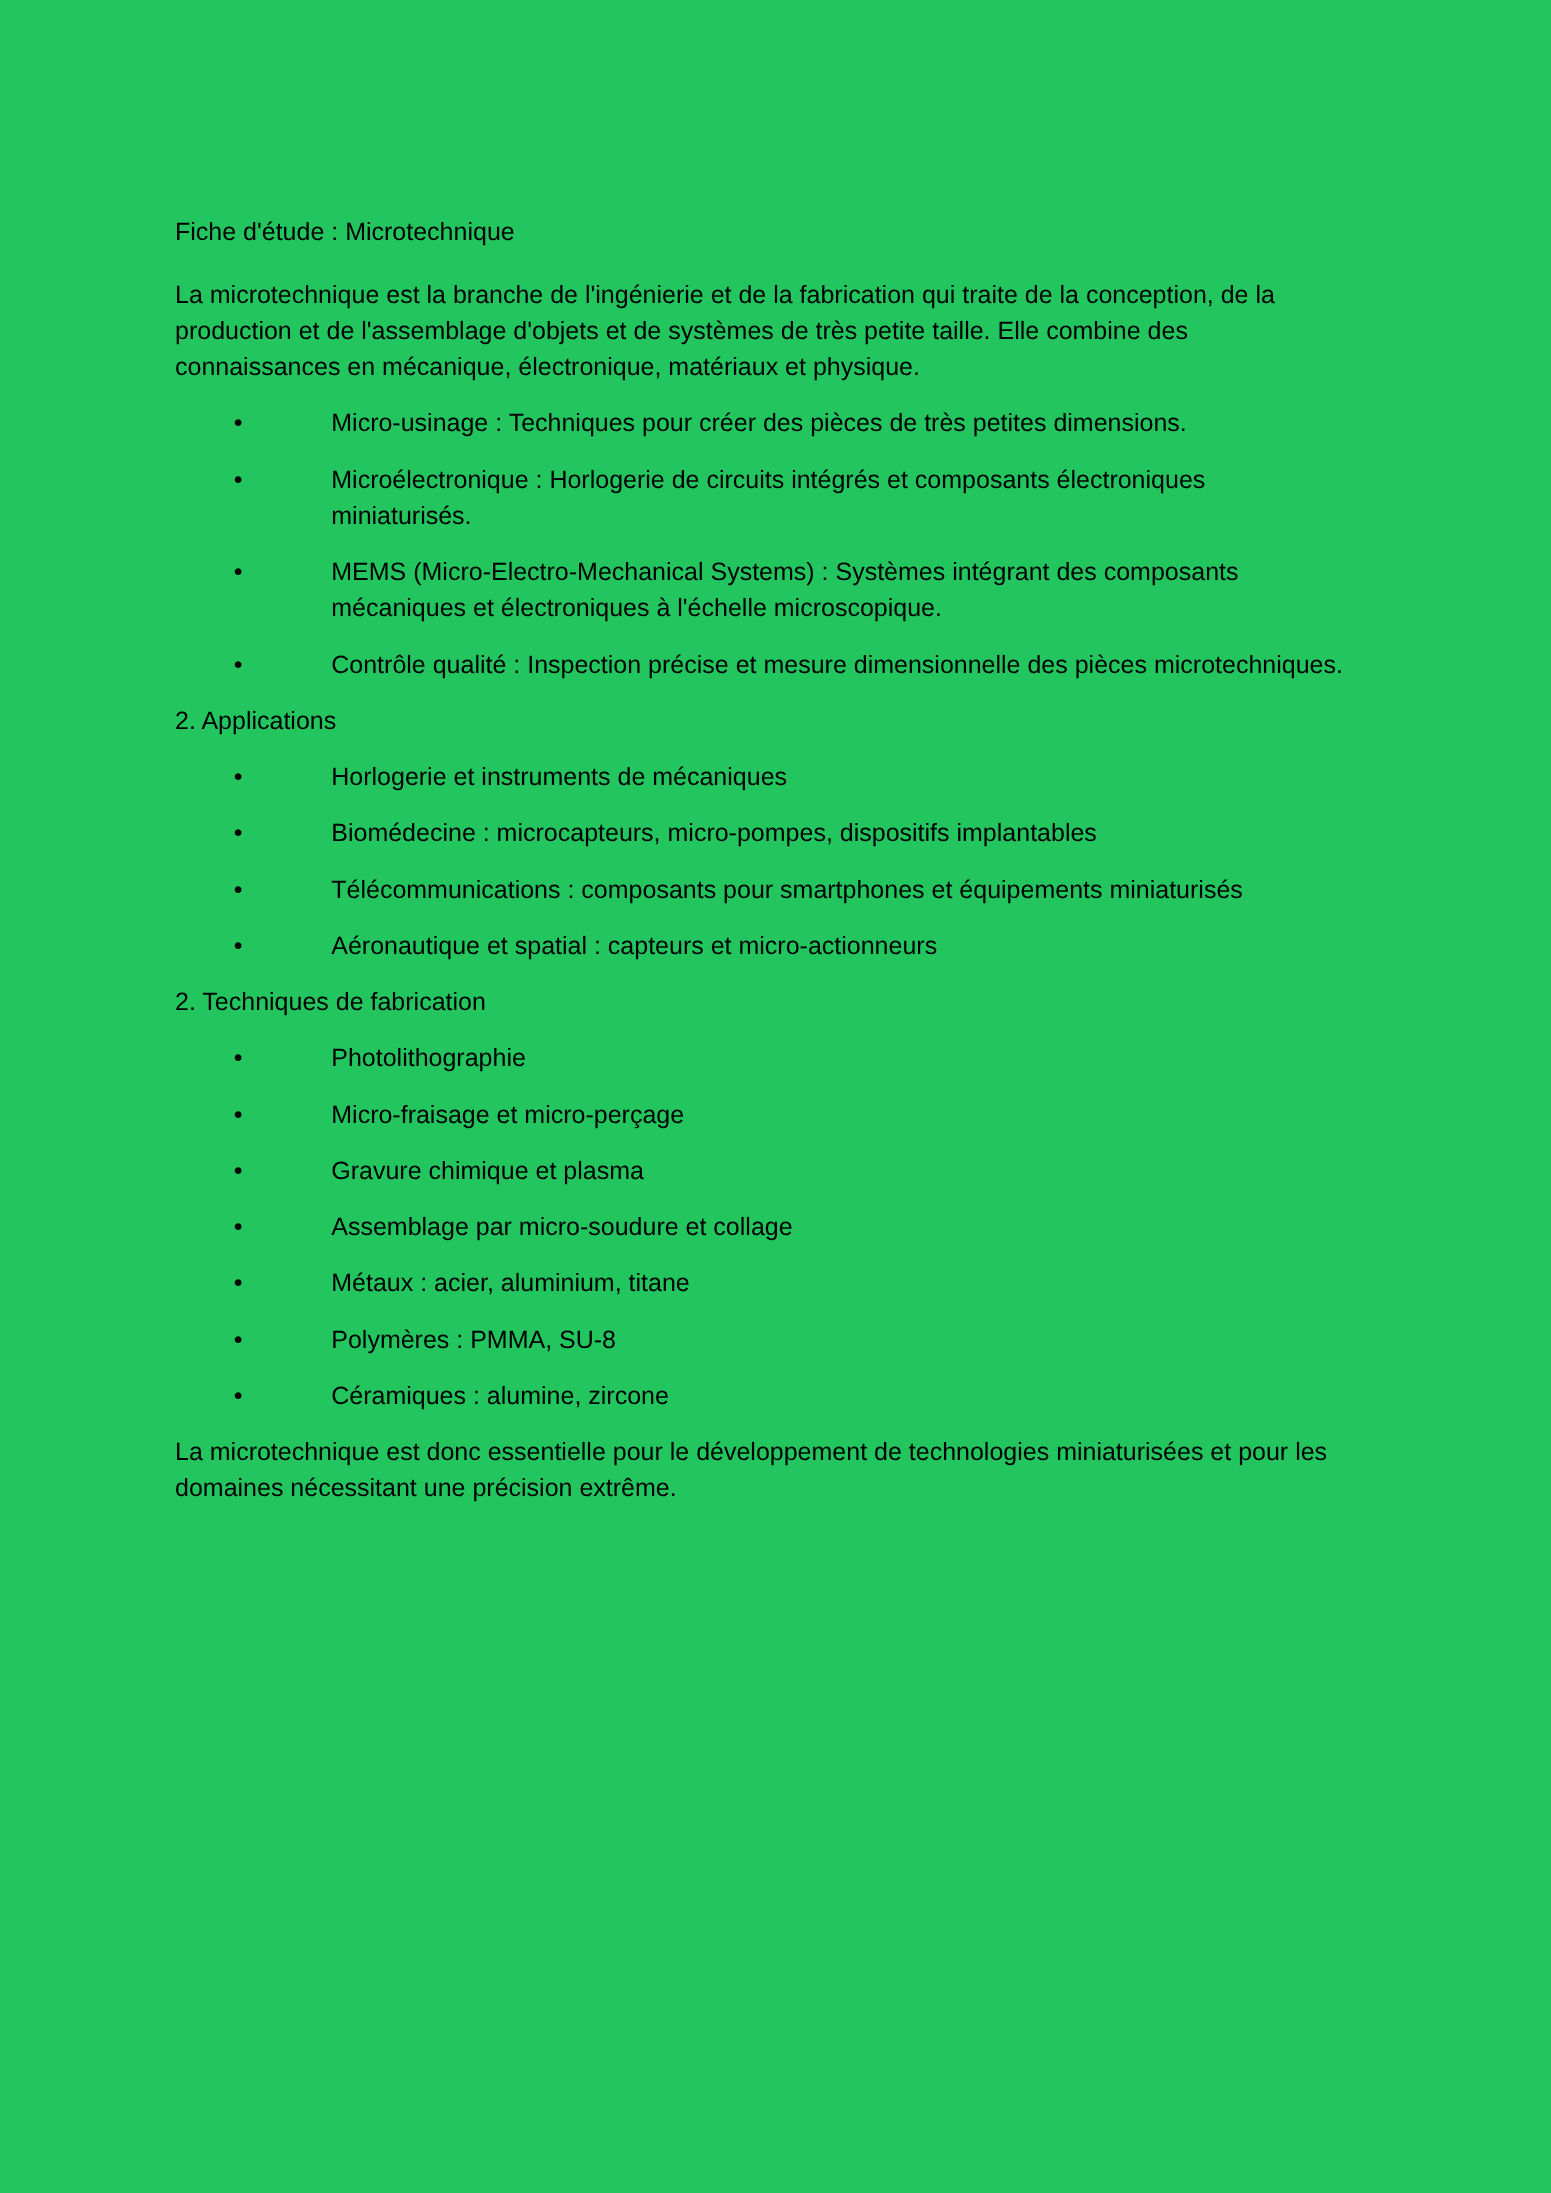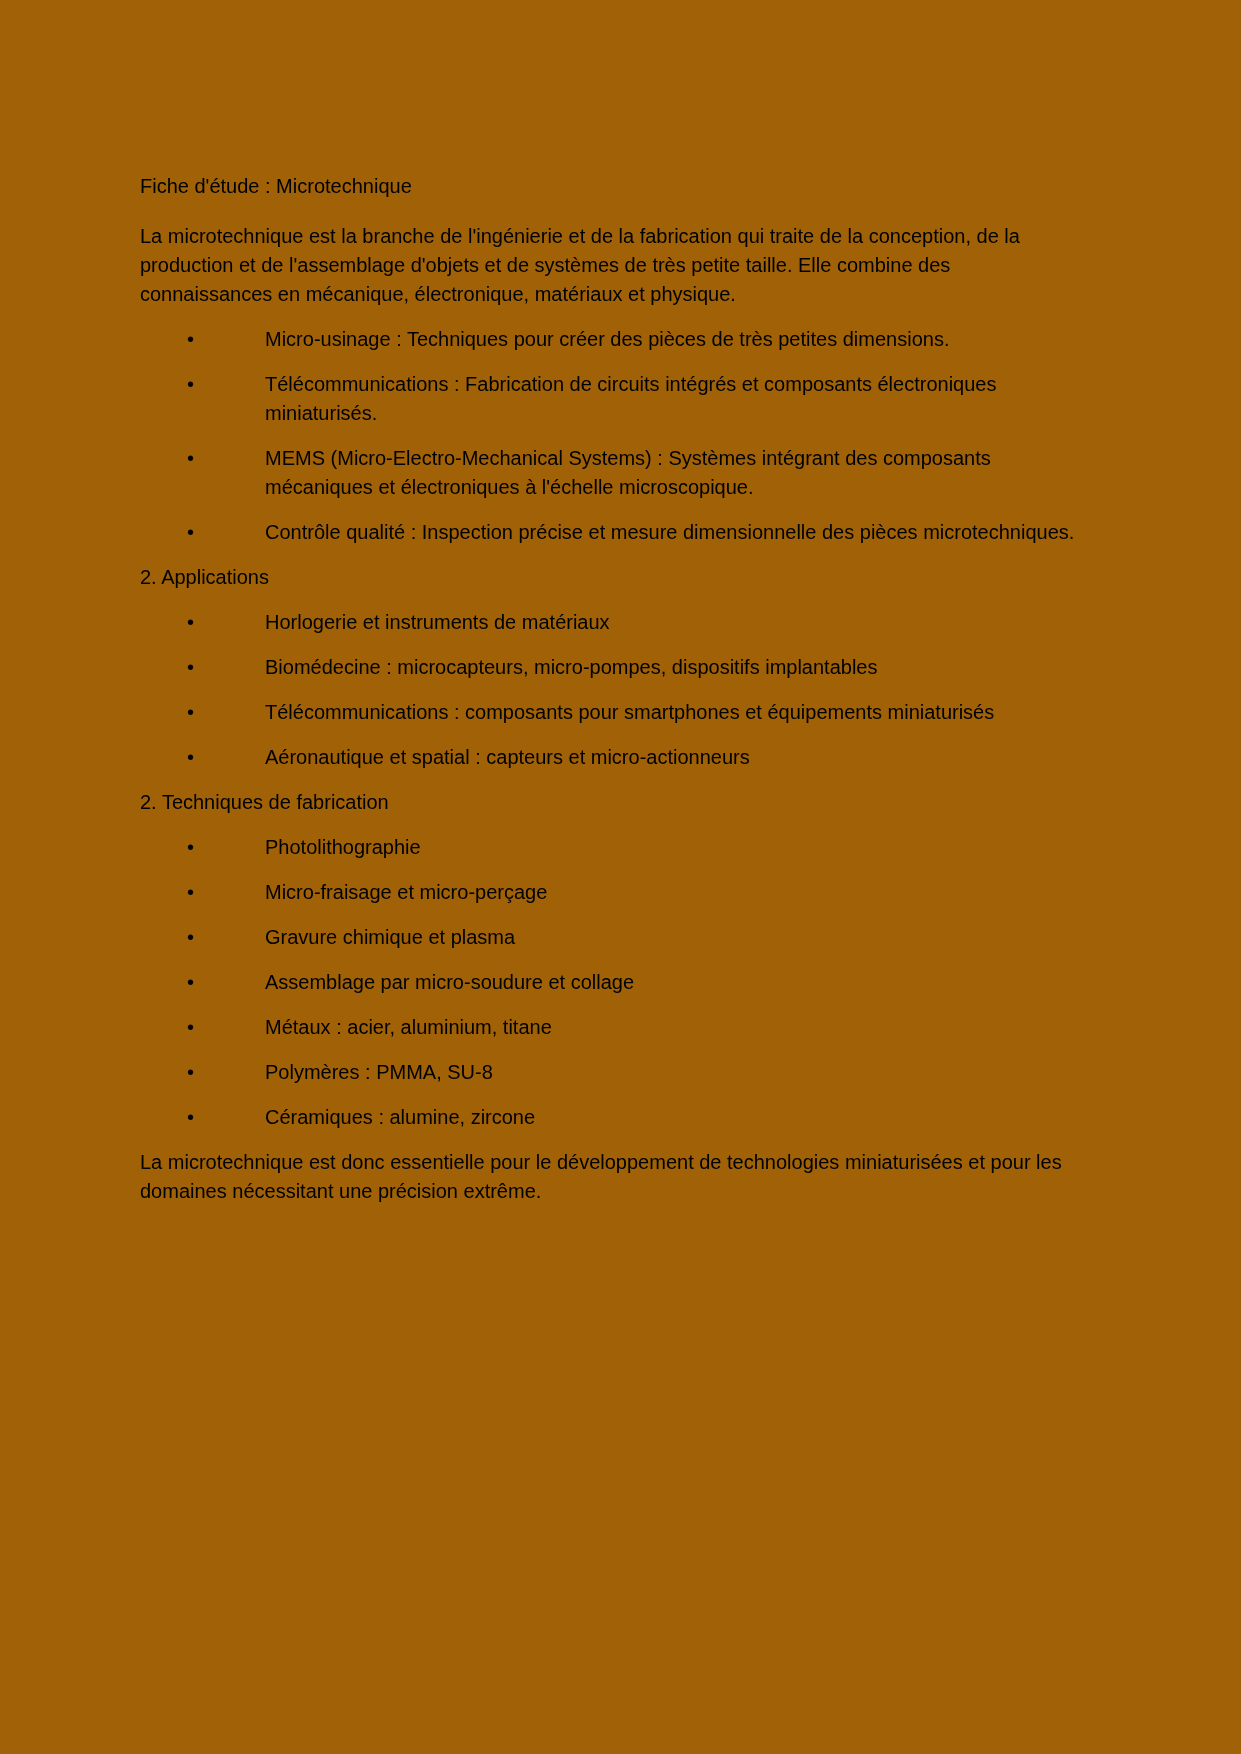--- a/index.html
+++ b/index.html
@@ -8,21 +8,21 @@
     height: 1754px;
     background: #ffffff;
     font-family: "Liberation Sans", "DejaVu Sans", sans-serif;
     color: #000000;
     overflow: hidden;
   }
   .page {
     position: relative;
     width: 1241px;
     height: 1754px;
-    background: #a16207;
+    background: #22c55e;
   }
   .content {
     position: absolute;
     left: 140px;
     top: 172px;
     width: 940px;
     font-size: 20px;
     line-height: 29px;
   }
   .block { margin: 0 0 16px 0; }
@@ -55,37 +55,37 @@
 
     <p class="block">La microtechnique est la branche de l'ingénierie et de la fabrication qui traite de la conception, de la production et de l'assemblage d'objets et de systèmes de très petite taille. Elle combine des connaissances en mécanique, électronique, matériaux et physique.</p>
 
     <ul class="list">
       <li>
         <span class="bullet">•</span>
         <span class="li-text">Micro-usinage : Techniques pour créer des pièces de très petites dimensions.</span>
       </li>
       <li>
         <span class="bullet">•</span>
-        <span class="li-text">Télécommunications : Fabrication de circuits intégrés et composants électroniques miniaturisés.</span>
+        <span class="li-text">Microélectronique : Horlogerie de circuits intégrés et composants électroniques miniaturisés.</span>
       </li>
       <li>
         <span class="bullet">•</span>
         <span class="li-text">MEMS (Micro-Electro-Mechanical Systems) : Systèmes intégrant des composants mécaniques et électroniques à l'échelle microscopique.</span>
       </li>
       <li>
         <span class="bullet">•</span>
         <span class="li-text">Contrôle qualité : Inspection précise et mesure dimensionnelle des pièces microtechniques.</span>
       </li>
     </ul>
 
     <p class="block heading">2. Applications</p>
     <ul class="list">
       <li>
         <span class="bullet">•</span>
-        <span class="li-text">Horlogerie et instruments de matériaux</span>
+        <span class="li-text">Horlogerie et instruments de mécaniques</span>
       </li>
       <li>
         <span class="bullet">•</span>
         <span class="li-text">Biomédecine : microcapteurs, micro-pompes, dispositifs implantables</span>
       </li>
       <li>
         <span class="bullet">•</span>
         <span class="li-text">Télécommunications : composants pour smartphones et équipements miniaturisés</span>
       </li>
       <li>

